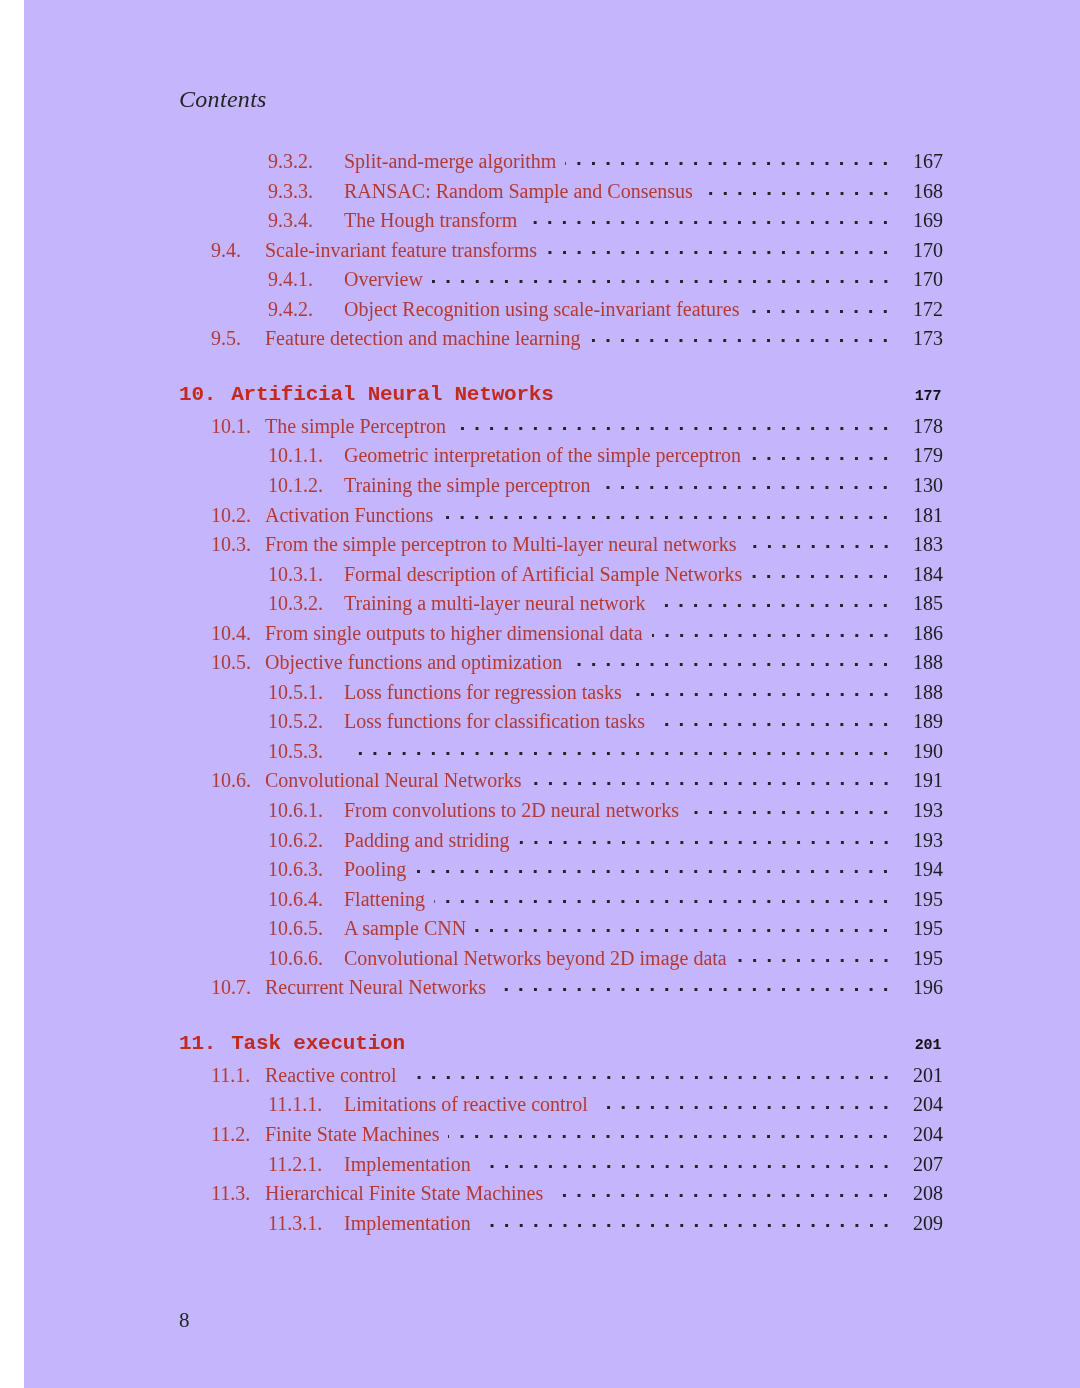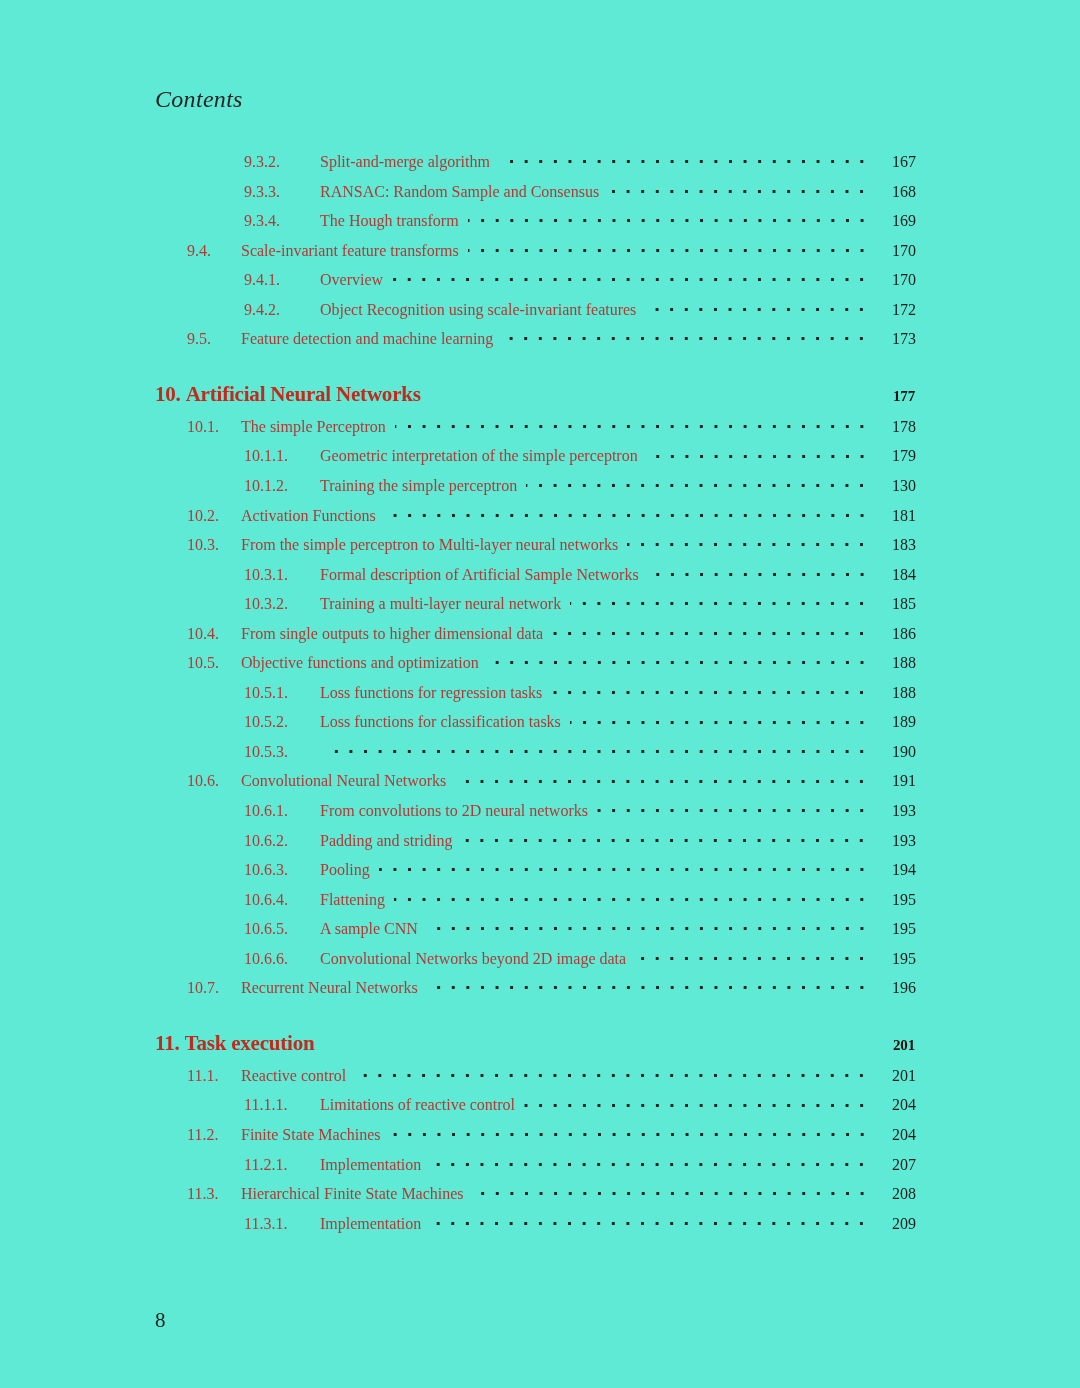--- a/index.html
+++ b/index.html
@@ -1,43 +1,43 @@
 <!DOCTYPE html>
 <html><head>
 <meta charset="utf-8">
 <style>
   html,body{margin:0;padding:0;background:#ffffff;}
   body{
     width:1080px;height:1388px;position:relative;overflow:hidden;
     font-family:"Liberation Serif", serif;color:#1c1c1c;
     --red:#b23a35; --heading-red:#c3291d; --ink:#1d1d1d;
   }
-  .page{position:absolute;inset:0;background:#5eead4;}
+  .page{position:absolute;inset:0;background:#c4b5fd;margin-left:24px;}
   .contents-header{
     position:absolute;left:155px;top:86px;
     font-style:italic;font-size:24px;color:#242424;letter-spacing:.3px;
   }
   .toc{
     position:absolute;left:155px;top:147px;width:772px;
   }
   .row{
     display:flex;align-items:baseline;
-    line-height:29.55px;font-size:16px;color:var(--red);
+    line-height:29.55px;font-size:20px;color:var(--red);
     white-space:nowrap;
   }
   .row .num{margin-right:6px;flex:0 0 auto;}
   .row .title{flex:0 1 auto;overflow:hidden;}
   .row.section{padding-left:32px;}
   .row.section .num{min-width:48px;}
   .row.subsection{padding-left:89px;}
   .row.subsection .num{min-width:70px;}
   .row.chapter{
     margin-top:26.5px;
-    font-family:Liberation Serif, serif;font-weight:bold;
-    font-size:21px;letter-spacing:-0.2px;color:var(--heading-red);
+    font-family:Liberation Mono, monospace;font-weight:bold;
+    font-size:21px;letter-spacing:-0.2px;color:var(--heading-red);gap:10px;
   }
   .row.chapter .num{margin-right:5px;min-width:0;}
   .leader{
     flex:1 1 auto;min-width:16px;height:1em;align-self:center;
     margin:0 10px 0 9px;
     background-image:radial-gradient(circle, #232323 1.7px, rgba(0,0,0,0) 1.9px);
     background-size:14.6px 14.6px;
     background-repeat:repeat-x;
     background-position:right 2px bottom 1px;
   }

